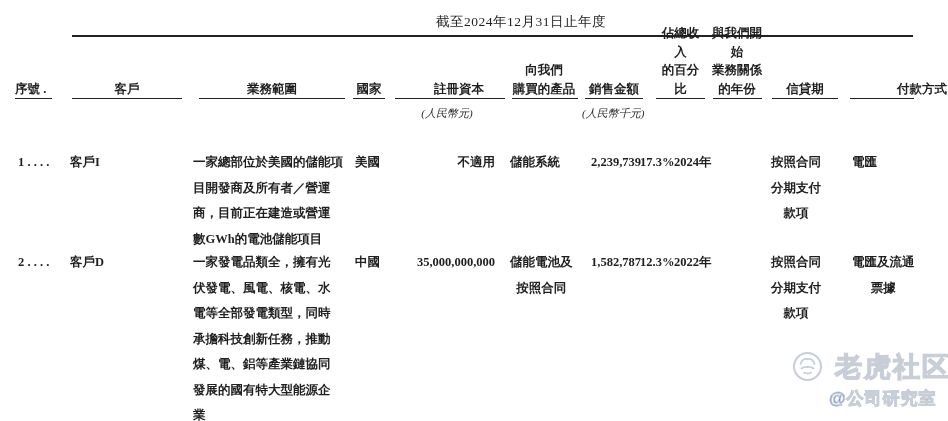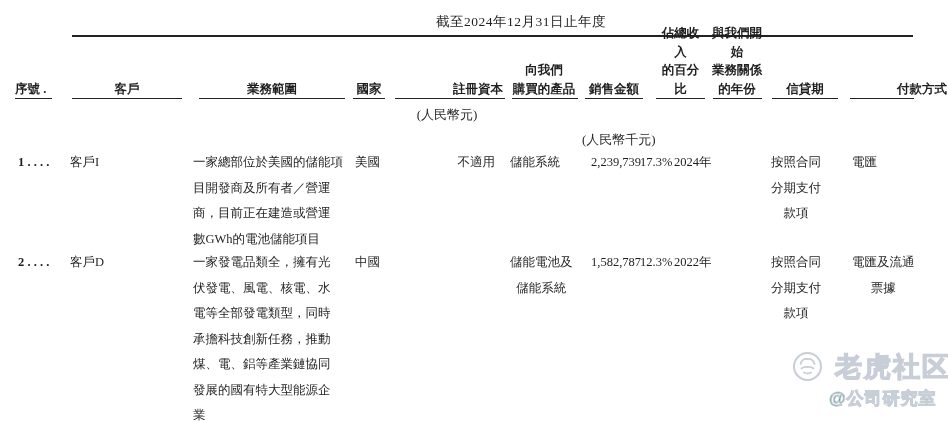--- a/index.html
+++ b/index.html
@@ -15,21 +15,21 @@
   .title-rule{position:absolute;top:35px;left:72px;width:841px;height:2px;background:#222;}
   
   .hdr{
     position:absolute;bottom:323px;font-weight:bold;font-size:12.5px;
     line-height:18.5px;white-space:pre-line;text-align:center;
   }
   .hdr-seq{left:15px;width:40px;text-align:left;}
   .hdr-customer{left:72px;width:110px;}
   .hdr-scope{left:199px;width:146px;}
   .hdr-country{left:351px;width:36px;}
-  .hdr-capital{left:393px;width:110px;text-align:right;}
+  .hdr-capital{left:404px;width:110px;}
   .hdr-products{left:509px;width:70px;}
   .hdr-sales{left:585px;width:58px;}
   .hdr-pct{left:656px;width:49px;}
   .hdr-year{left:710px;width:54px;}
   .hdr-credit{left:772px;width:66px;}
   .hdr-payment{left:890px;width:64px;}
   
   .hrule{position:absolute;top:98px;height:1.4px;background:#222;}
   .ru-seq{left:15px;width:37px;}
   .ru-customer{left:72px;width:110px;}
@@ -37,27 +37,27 @@
   .ru-country{left:353px;width:32px;}
   .ru-capital{left:395px;width:110px;}
   .ru-products{left:512px;width:66px;}
   .ru-sales{left:585px;width:58px;}
   .ru-pct{left:656px;width:49px;}
   .ru-year{left:713px;width:49px;}
   .ru-credit{left:772px;width:66px;}
   .ru-payment{left:850px;width:64px;}
   
   .subhdr{
-    position:absolute;top:106px;font-size:13px;text-align:center;
+    position:absolute;top:106px;font-style:italic;font-size:11px;text-align:center;
     white-space:nowrap;color:#2a2a2a;
   }
   .sub-capital{left:392px;width:110px;}
-  .sub-sales{left:582px;width:62px;margin-top:25px;}
+  .sub-sales{left:582px;width:62px;}
   
-  .cell{position:absolute;font-size:12.5px;line-height:25.5px;white-space:pre-line;}
+  .cell{position:absolute;font-size:12.5px;line-height:25.5px;white-space:pre-line;font-weight:bold;}
   .row1{top:150px;}
   .row2{top:250px;}
   .c-seq{left:18px;font-weight:bold;}
   .c-customer{left:70px;}
   .c-scope{left:193px;width:162px;}
   .c-country{left:355px;text-align:right;}
   .c-capital{left:395px;width:100px;text-align:right;}
   .c-products{left:510px;text-align:center;}
   .c-sales{left:561px;width:80px;text-align:right;}
   .c-pct{left:640px;width:60px;text-align:left;}
@@ -69,21 +69,21 @@
   .wm-brand{
     position:absolute;left:835px;top:349px;
     font-family:"Liberation Sans","DejaVu Sans",sans-serif;font-weight:bold;
     font-size:27px;letter-spacing:2px;white-space:nowrap;
     color:#e9ecf0;-webkit-text-stroke:1.3px #c8ced7;
   }
   .wm-handle{
     position:absolute;left:829px;top:387px;
     font-family:"Liberation Sans","DejaVu Sans",sans-serif;font-weight:bold;
     font-size:17px;letter-spacing:1px;white-space:nowrap;
-    color:#0f766e;-webkit-text-stroke:1px #c8ced7;
+    color:#1d4ed8;-webkit-text-stroke:1px #c8ced7;
   }
 </style>
 </head>
 <body>
 
 <div class="page">
 
   <div class="title">截至2024年12月31日止年度</div>
   <div class="title-rule"></div>
 
@@ -138,22 +138,23 @@
   <div class="cell row2 c-seq">2 . . . .</div>
   <div class="cell row2 c-customer">客戶D</div>
   <div class="cell row2 c-scope">一家發電品類全，擁有光
 伏發電、風電、核電、水
 電等全部發電類型，同時
 承擔科技創新任務，推動
 煤、電、鋁等產業鏈協同
 發展的國有特大型能源企
 業</div>
   <div class="cell row2 c-country">中國</div>
+  <div class="cell row2 c-capital">35,000,000,000</div>
   <div class="cell row2 c-products">儲能電池及
-儲能系統</div>
+按照合同</div>
   <div class="cell row2 c-sales">1,582,787</div>
   <div class="cell row2 c-pct">12.3%</div>
   <div class="cell row2 c-year">2022年</div>
   <div class="cell row2 c-credit">按照合同
 分期支付
 款項</div>
   <div class="cell row2 c-payment">電匯及流通
 票據</div>
 
   <svg class="wm-logo" viewBox="0 0 31 31">

